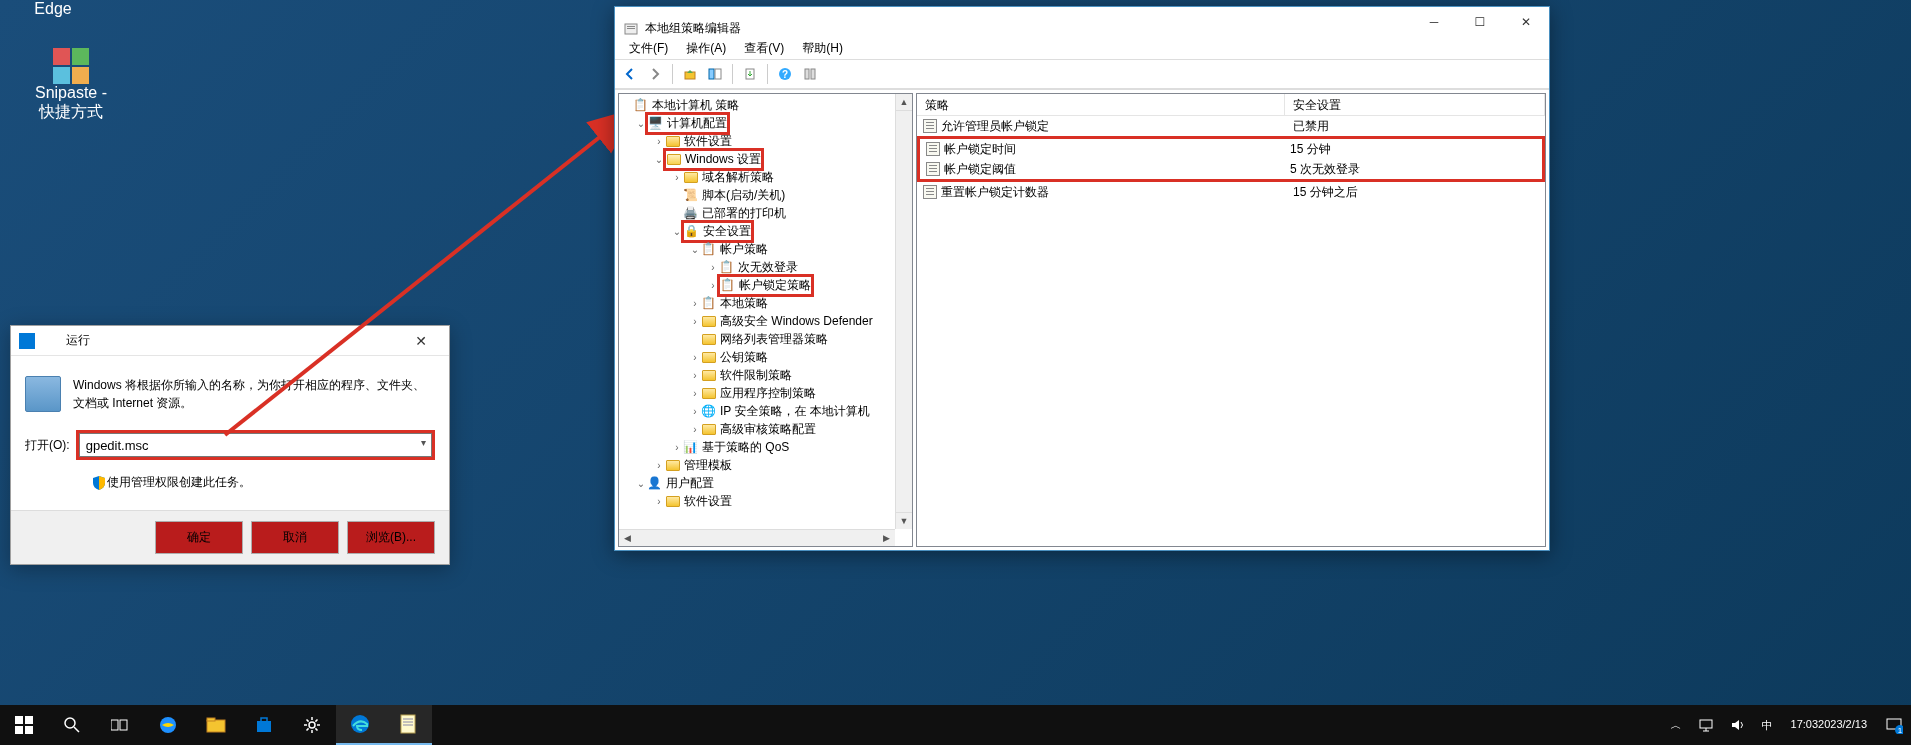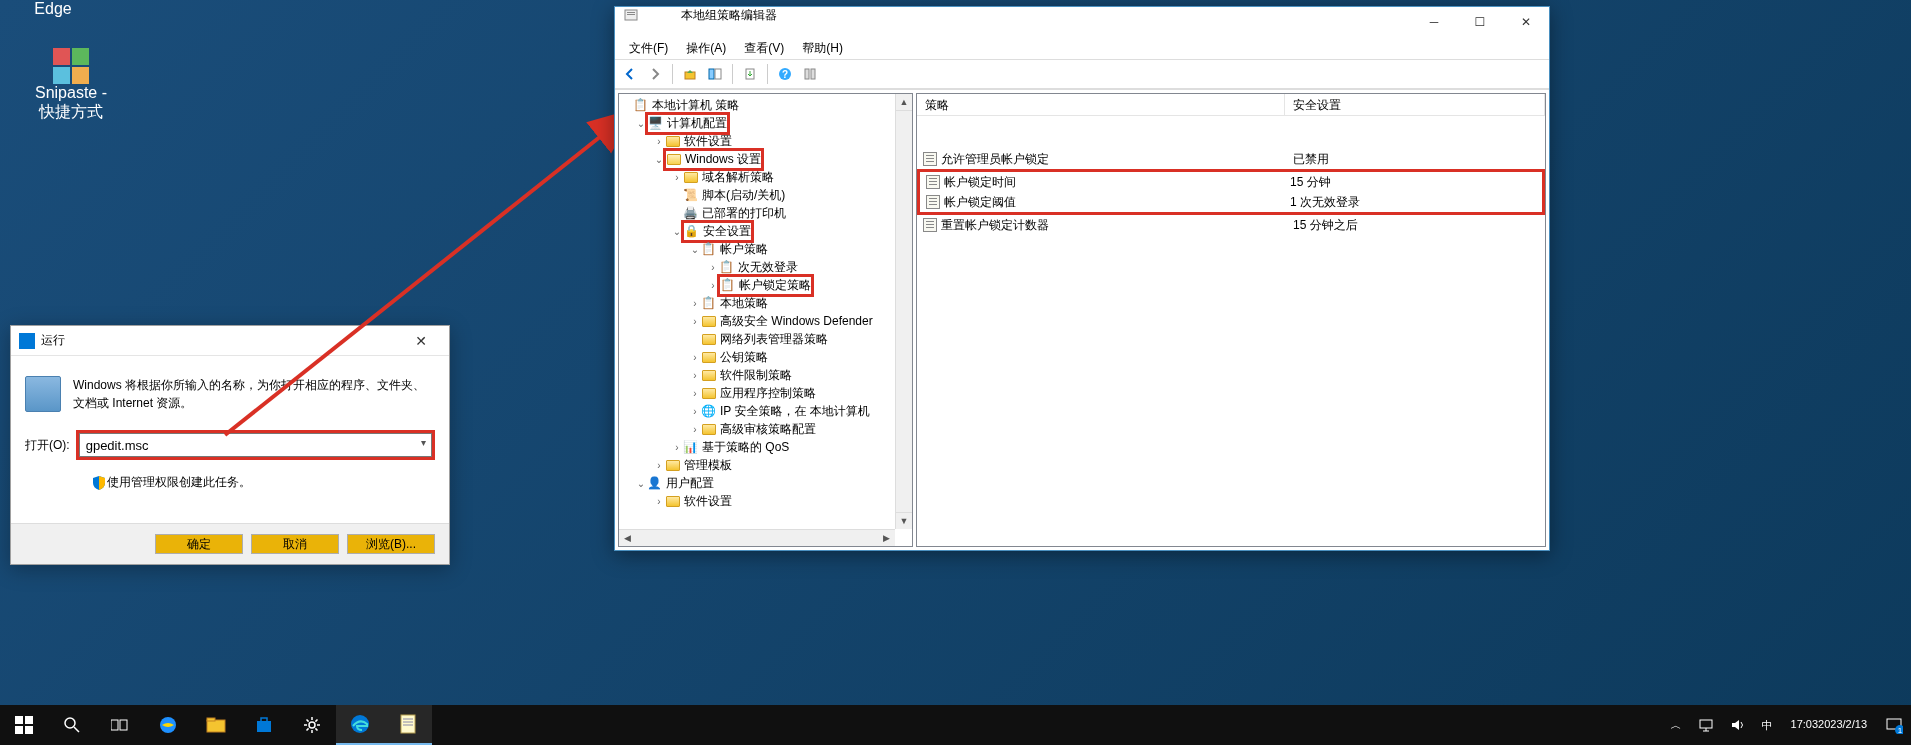--- a/index.html
+++ b/index.html
@@ -10,41 +10,41 @@
 .edge-icon { top: 0; left: 15px; }
 .snipaste-icon { top: 48px; left: 5px; margin-left: 28px; }
 .snipaste-grid { display: grid; grid-template-columns: 1fr 1fr; grid-template-rows: 1fr 1fr; width: 36px; height: 36px; gap: 2px; margin: 0 auto; }
 .snipaste-grid div:nth-child(1){background:#e05555;} 
 .snipaste-grid div:nth-child(2){background:#5cb85c;} 
 .snipaste-grid div:nth-child(3){background:#5bc0de;} 
 .snipaste-grid div:nth-child(4){background:#f0ad4e;}
 
 
 .run-dialog { position: absolute; left: 10px; top: 325px; width: 440px; height: 240px; background: #fff; border: 1px solid #a0a0a0; box-shadow: 0 4px 20px rgba(0,0,0,0.3); }
-.run-title { height: 30px; background: #fff; border-bottom: 1px solid #e5e5e5; display: flex; align-items: center; padding: 0 8px; font-size: 12px; }
+.run-title { height: 30px; background: #fff; border-bottom: 1px solid #e5e5e5; display: flex; align-items: center; padding: 0 8px; font-size: 12px; gap: 25px; }
 .run-title-icon { width: 16px; height: 16px; background: #0078d7; margin-right: 6px; display: inline-block; }
 .run-title-text { flex: 1; }
 .run-close { width: 40px; text-align: center; cursor: pointer; font-size: 14px; color: #333; }
 .run-body { padding: 20px 14px 10px; display: flex; gap: 12px; }
 .run-body-icon { width: 36px; height: 36px; background: linear-gradient(#8ab8e0, #5a96c8); border: 1px solid #4a80b0; border-radius: 2px; flex-shrink: 0; }
 .run-desc { font-size: 12px; line-height: 1.5; }
 .run-input-row { padding: 8px 14px; display: flex; align-items: center; gap: 6px; }
 .run-label { font-size: 12px; }
 .run-input-wrap { flex: 1; position: relative; border: 3px solid #d93025; }
 .run-input { width: 100%; height: 24px; border: 1px solid #777; padding: 0 20px 0 6px; font-size: 13px; }
 .run-input-arrow { position: absolute; right: 6px; top: 4px; font-size: 10px; color: #555; }
 .run-shield-row { padding: 6px 14px 6px 80px; display: flex; align-items: center; gap: 0; font-size: 12px; }
 .shield { width: 16px; height: 16px; display: inline-block; }
 .shield svg { width: 16px; height: 16px; }
 .run-buttons { position: absolute; bottom: 0; left: 0; right: 0; background: #f0f0f0; padding: 10px 14px; display: flex; justify-content: flex-end; gap: 8px; border-top: 1px solid #ddd; }
-.win-btn { min-width: 88px; height: 20px; background: #eab308; border: 1px solid #adadad; font-size: 12px; cursor: pointer; }
+.win-btn { min-width: 88px; height: 33px; background: #b91c1c; border: 1px solid #adadad; font-size: 12px; cursor: pointer; }
 
 
 .gpedit-win { position: absolute; left: 614px; top: 6px; width: 936px; height: 545px; background: #fff; border: 1px solid #4a90c0; box-shadow: 0 4px 20px rgba(0,0,0,0.4); display: flex; flex-direction: column; }
-.gp-titlebar { height: 30px; background: #fff; display: flex; align-items: flex-start; padding-left: 8px; font-size: 12px; gap: 36px; }
+.gp-titlebar { height: 30px; background: #fff; display: flex; align-items: flex-end; padding-left: 8px; font-size: 12px; }
 .gp-titlebar-icon { width: 16px; height: 16px; margin-right: 6px; }
 .gp-title-text { flex: 1; }
 .gp-winbtns { display: flex; }
 .gp-winbtn { width: 46px; height: 30px; display: flex; align-items: center; justify-content: center; cursor: pointer; font-size: 12px; color: #333; }
 .gp-menubar { height: 22px; display: flex; align-items: center; padding: 0 6px; font-size: 12px; gap: 2px; }
 .gp-menu-item { padding: 2px 8px; cursor: pointer; }
 .gp-toolbar { height: 30px; border-top: 1px solid #ddd; border-bottom: 1px solid #ddd; display: flex; align-items: center; padding: 0 4px; gap: 3px; }
 .tb-btn { width: 22px; height: 22px; display: flex; align-items: center; justify-content: center; cursor: pointer; border: 1px solid transparent; }
 .tb-sep { width: 1px; height: 20px; background: #ccc; margin: 0 3px; }
 
@@ -53,21 +53,21 @@
 .gp-tree { font-size: 12px; padding: 2px 0; }
 .tree-row { display: flex; align-items: center; height: 18px; padding-right: 4px; white-space: nowrap; cursor: pointer; }
 .tree-toggle { width: 12px; text-align: center; font-size: 10px; color: #666; flex-shrink: 0; }
 .tree-icon { width: 16px; height: 16px; margin-right: 3px; flex-shrink: 0; display: flex; align-items: center; justify-content: center; }
 .folder-icon { background: linear-gradient(#ffe9a2, #f4c430); border: 1px solid #d4a020; border-radius: 1px; width: 14px; height: 11px; }
 .folder-open { background: linear-gradient(#fff0bb, #f7d050); }
 .computer-icon { font-size: 12px; }
 .red-box { border: 3px solid #d93025; margin: -3px -2px; padding: 0px 0px; }
 .tree-label { }
 
-.gp-list-panel { flex: 1; border: 1px solid #828790; margin: 3px 3px 3px 0; background: #fff; display: flex; flex-direction: column; gap: 33px; }
+.gp-list-panel { flex: 1; border: 1px solid #828790; margin: 3px 3px 3px 0; background: #fff; display: flex; flex-direction: column; }
 .list-header { display: flex; height: 22px; border-bottom: 1px solid #e5e5e5; font-size: 12px; }
 .list-th { padding: 3px 8px; border-right: 1px solid #e5e5e5; }
 .list-th.col1 { flex: 1; }
 .list-th.col2 { width: 260px; }
 .list-body { flex: 1; font-size: 12px; }
 .list-row { display: flex; height: 20px; align-items: center; cursor: pointer; }
 .list-cell1 { flex: 1; padding-left: 6px; display: flex; align-items: center; gap: 4px; }
 .list-cell2 { width: 260px; padding-left: 8px; }
 .policy-icon { width: 14px; height: 14px; border: 1px solid #888; background: #f8f8f0; display: inline-block; position: relative; }
 .policy-icon::after { content: ''; position: absolute; left: 2px; top: 2px; right: 2px; bottom: 2px; background: repeating-linear-gradient(#888 0, #888 1px, transparent 1px, transparent 3px); }
@@ -392,21 +392,21 @@
                 <span class="policy-icon"></span>
                 <span>帐户锁定时间</span>
               </div>
             <div class="list-cell2">15 分钟</div>
           </div>
           <div class="list-row">
             <div class="list-cell1">
                 <span class="policy-icon"></span>
                 <span>帐户锁定阈值</span>
               </div>
-            <div class="list-cell2">1 次无效登录</div>
+            <div class="list-cell2">5 次无效登录</div>
           </div>
         </div>
         <div class="list-row">
           <div class="list-cell1">
               <span class="policy-icon"></span>
               <span>重置帐户锁定计数器</span>
             </div>
           <div class="list-cell2">15 分钟之后</div>
         </div>
       </div>

